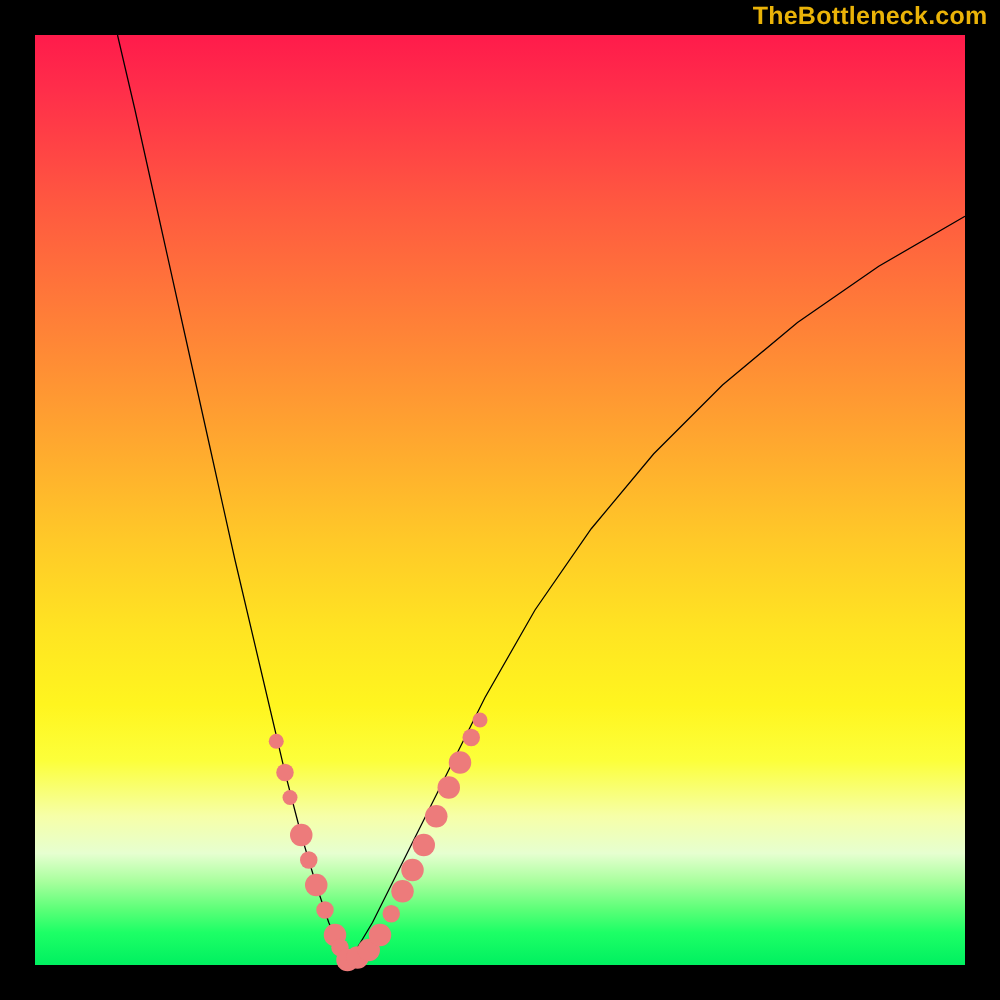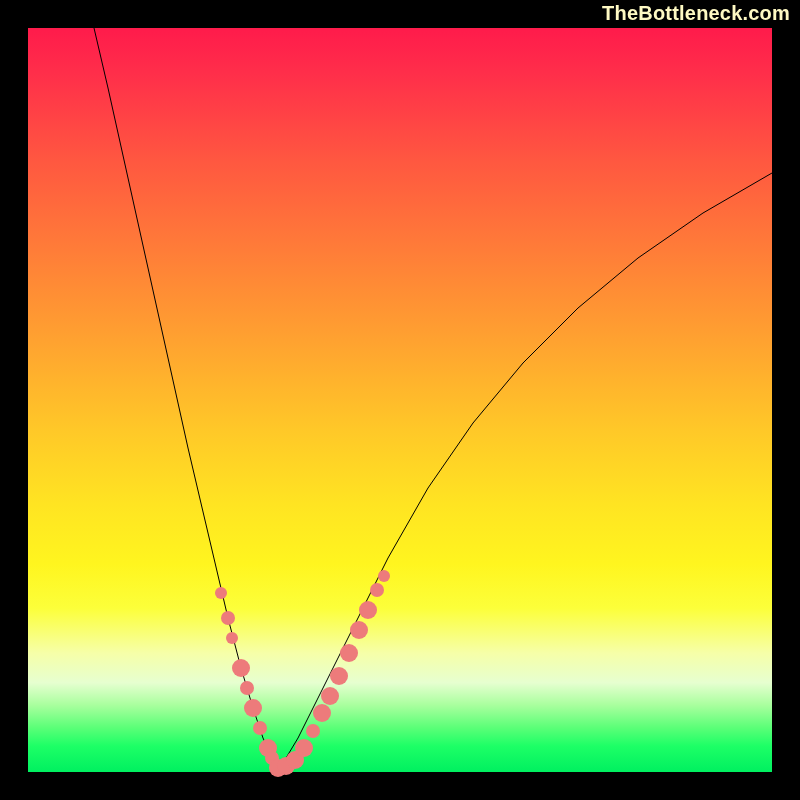--- a/index.html
+++ b/index.html
@@ -13,21 +13,21 @@
   .frame {
     width: 800px;
     height: 800px;
     background: #000;
     position: relative;
   }
   .watermark {
     position: absolute;
     top: 2px;
     right: 10px;
-    color: #fef9c3;
+    color: #eab308;
     font-size: 20px;
     font-weight: bold;
     z-index: 10;
     letter-spacing: 0.2px;
   }
   .plot-area {
     position: absolute;
     left: 28px;
     top: 28px;
     width: 744px;

